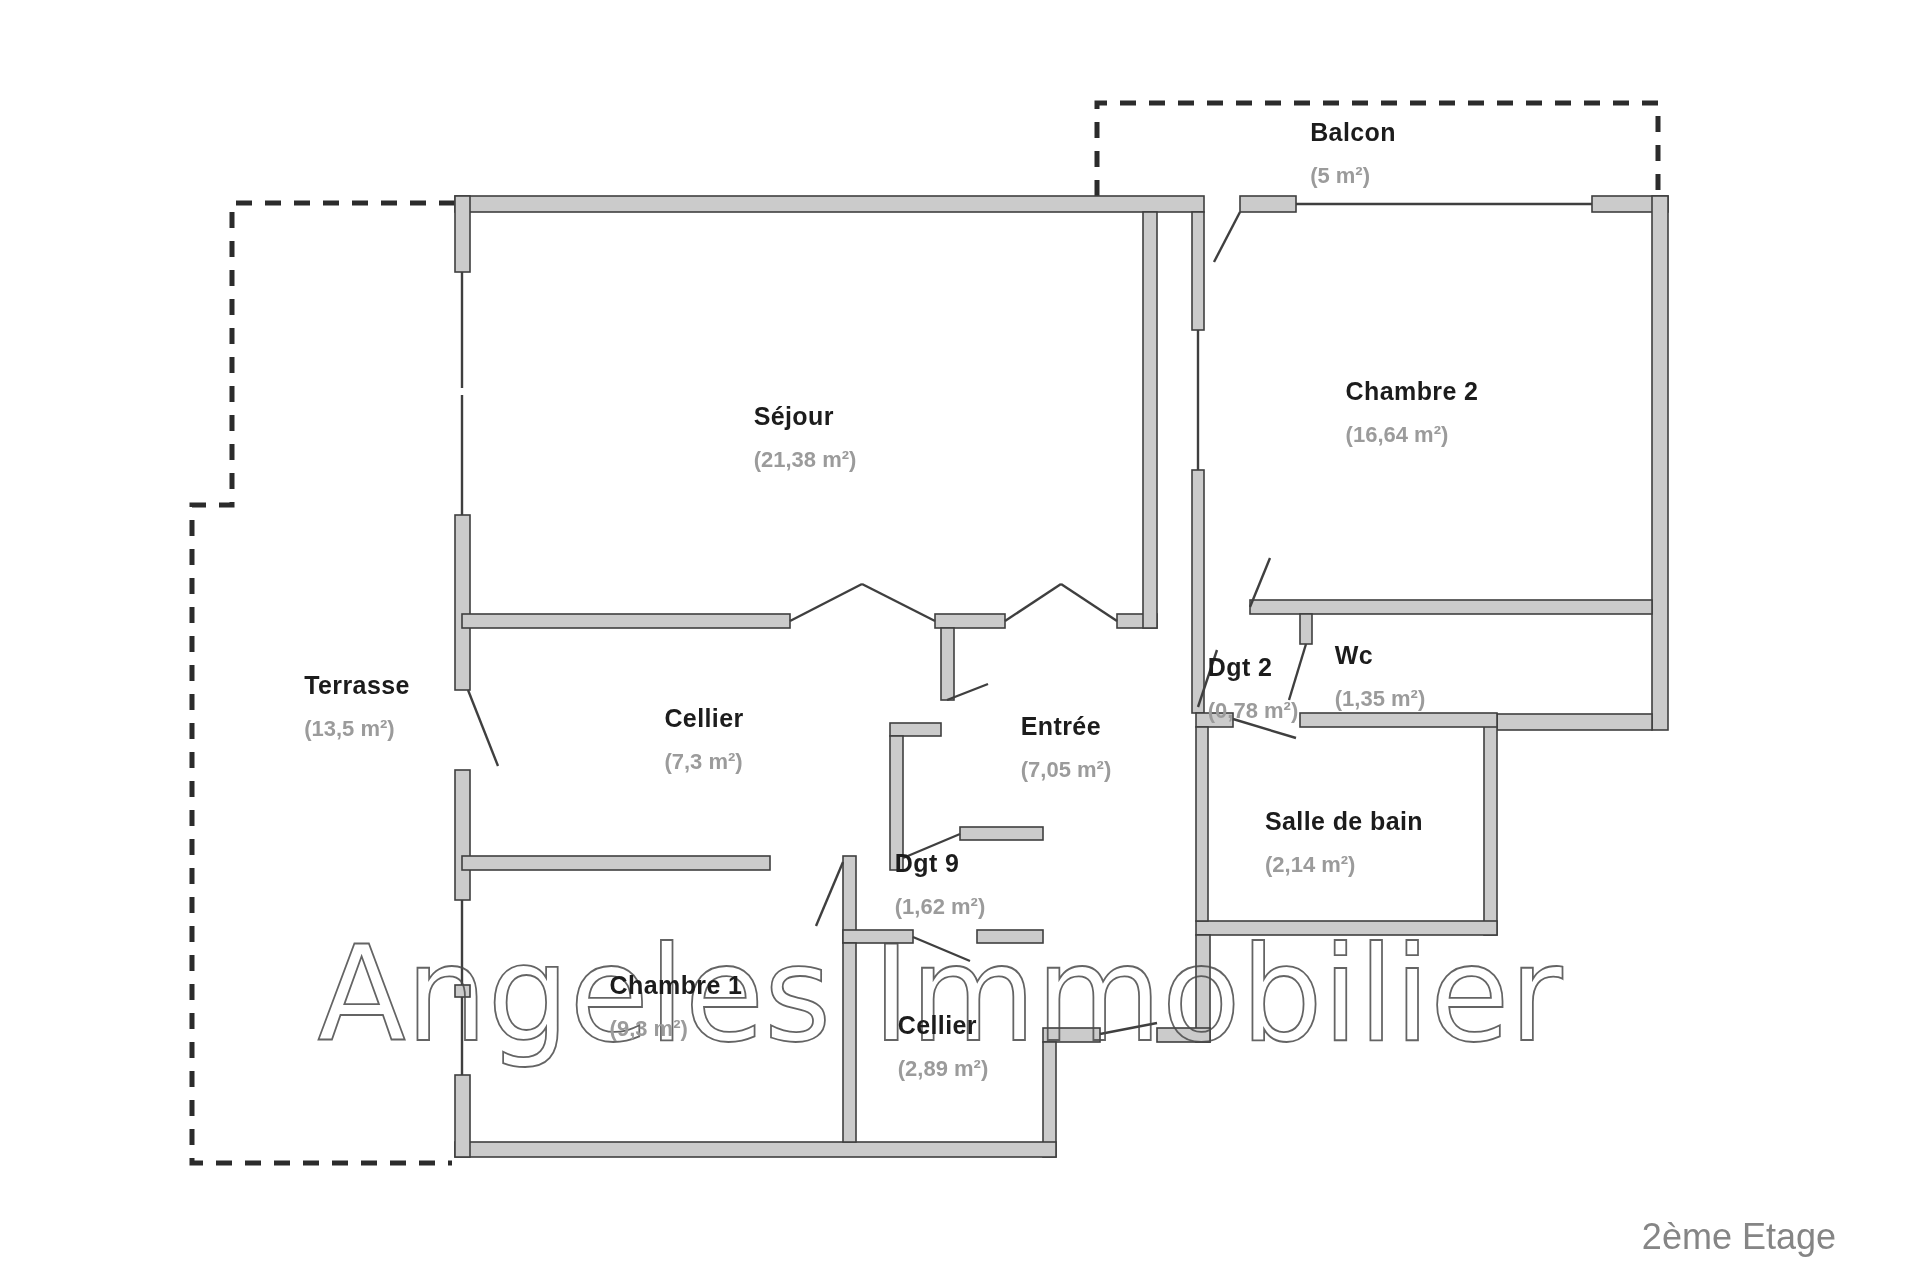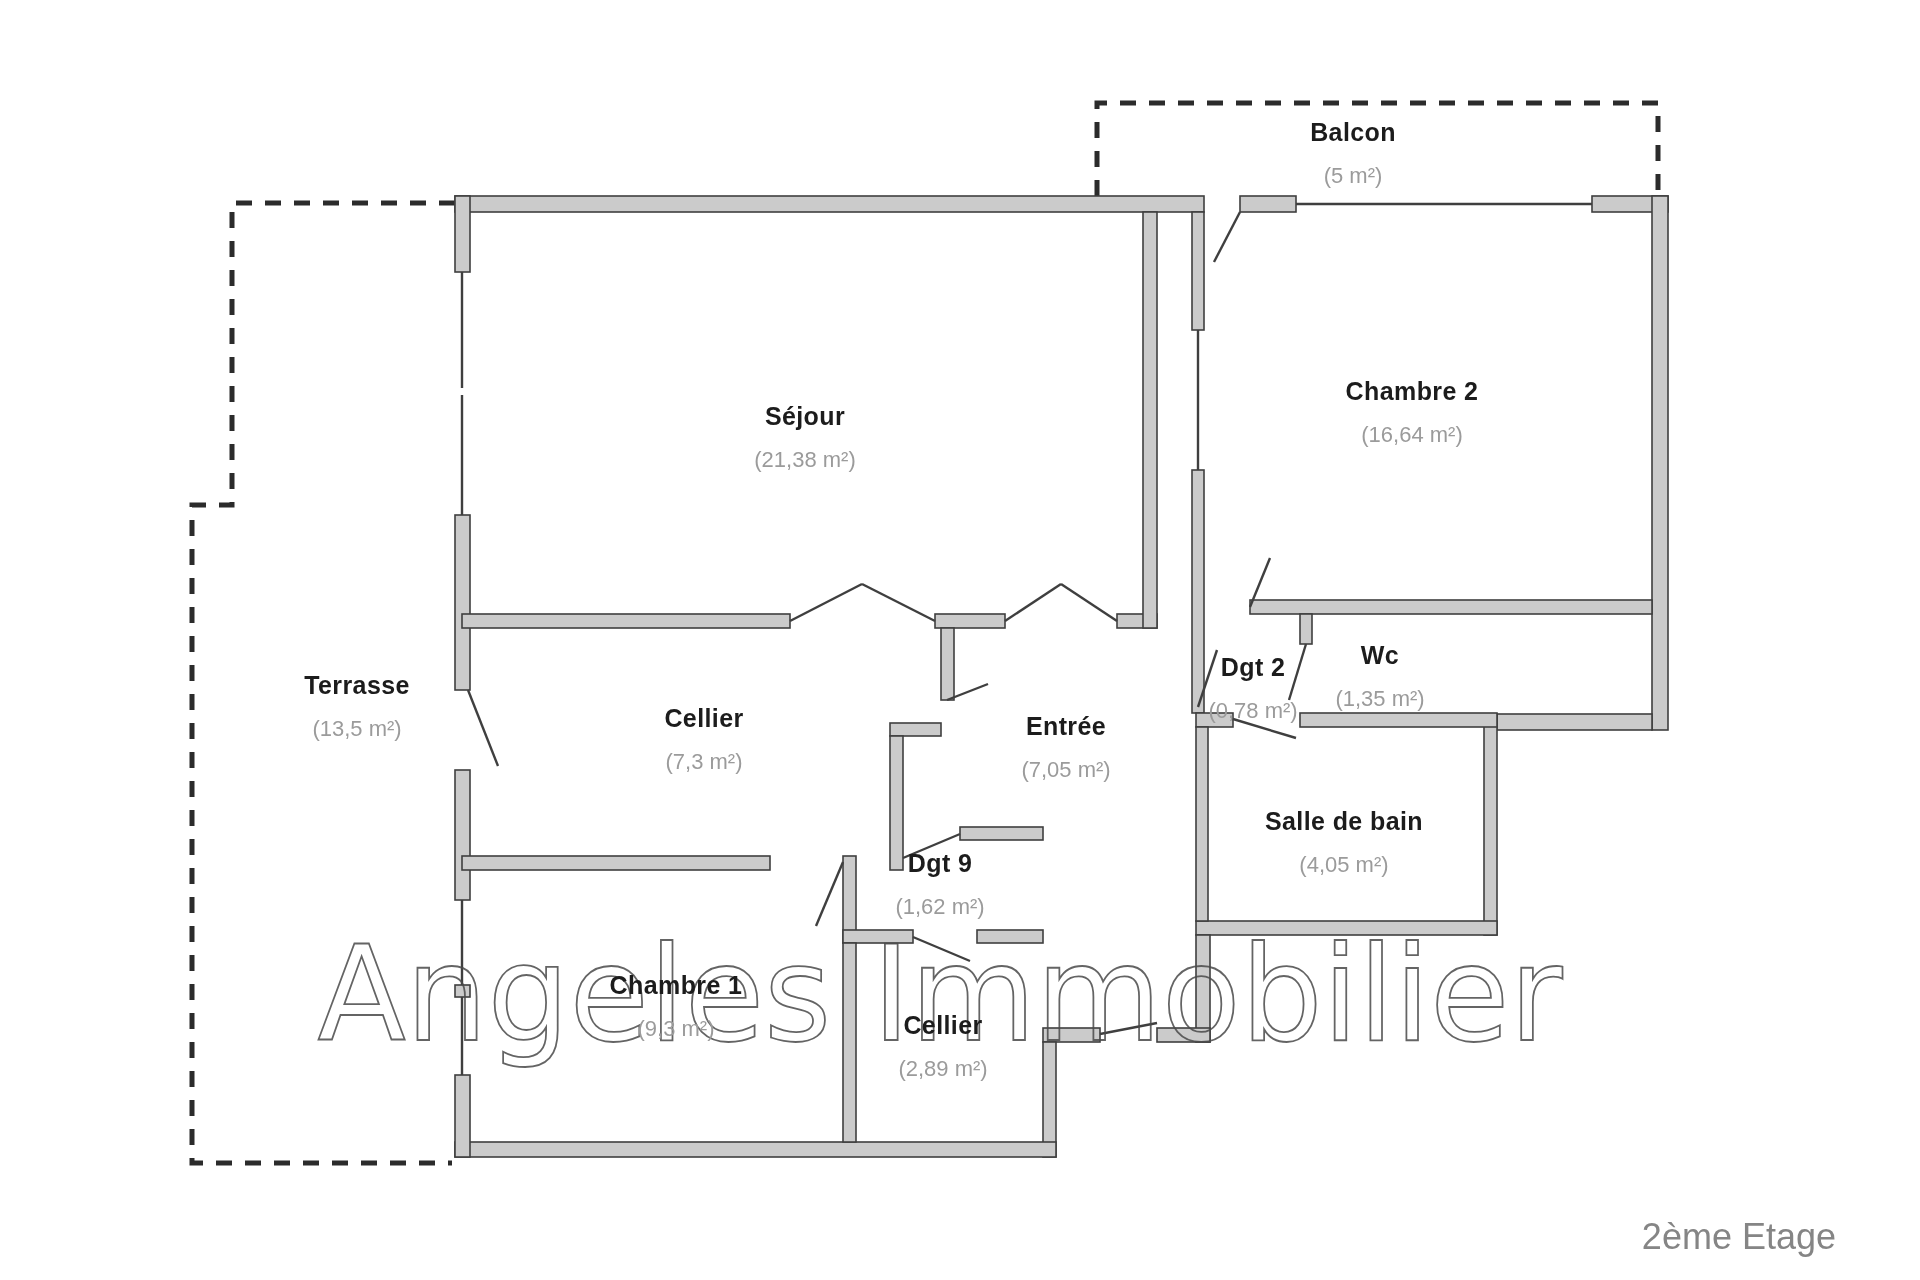--- a/index.html
+++ b/index.html
@@ -7,23 +7,23 @@
        font-family:"Liberation Sans","DejaVu Sans",sans-serif;}
   .plan-wrap{position:absolute;inset:0;}
   svg{position:absolute;left:0;top:0;}
   .wall{fill:var(--wall-fill,#cbcbcb);stroke:var(--wall-stroke,#3f3f3f);stroke-width:1.6;}
   .win{stroke:var(--wall-stroke,#3f3f3f);stroke-width:2.4;}
   .leaf{stroke:var(--wall-stroke,#3f3f3f);stroke-width:2.4;fill:none;}
   .dash{stroke:var(--dash-color,#2b2b2b);stroke-width:5;fill:none;stroke-dasharray:16 13;}
   .wm{fill:none;stroke:var(--watermark-stroke,#4a4a4a);stroke-width:1.8;opacity:.85;
       font-family:"DejaVu Sans",sans-serif;}
   .room-region{fill:transparent;pointer-events:none;}
-  .room-label{position:absolute;transform:translate(-50%,-50%);text-align:center;white-space:nowrap;z-index:5;}
+  .room-label{position:absolute;transform:translate(-50%,-50%);text-align:left;white-space:nowrap;z-index:5;}
   .room-label .nm{font-weight:bold;font-size:25px;letter-spacing:.4px;color:var(--label-color,#1c1c1c);}
-  .room-label .ar{font-size:22px;margin-top:16px;color:var(--area-color,#9b9b9b);}
+  .room-label .ar{font-size:22px;margin-top:16px;color:var(--area-color,#9b9b9b);font-weight:bold;}
   .floor-label{position:absolute;right:84px;top:1188px;font-size:36px;color:var(--floor-label-color,#858585);z-index:5;margin-top:28px;}
 </style>
 </head>
 <body>
 
 <div class="plan-wrap">
 
   <svg width="1920" height="1280" viewBox="0 0 1920 1280">
 
     <g>
@@ -145,21 +145,21 @@
   <div class="room-label" style="left:1253px;top:688px">
     <div class="nm">Dgt 2</div>
     <div class="ar">(0,78 m²)</div>
   </div>
   <div class="room-label" style="left:1380px;top:676px">
     <div class="nm">Wc</div>
     <div class="ar">(1,35 m²)</div>
   </div>
   <div class="room-label" style="left:1344px;top:842px">
     <div class="nm">Salle de bain</div>
-    <div class="ar">(4,05 m²)</div>
+    <div class="ar">(2,14 m²)</div>
   </div>
   <div class="room-label" style="left:940px;top:884px">
     <div class="nm">Dgt 9</div>
     <div class="ar">(1,62 m²)</div>
   </div>
   <div class="room-label" style="left:676px;top:1006px">
     <div class="nm">Chambre 1</div>
     <div class="ar">(9,3 m²)</div>
   </div>
   <div class="room-label" style="left:943px;top:1046px">

